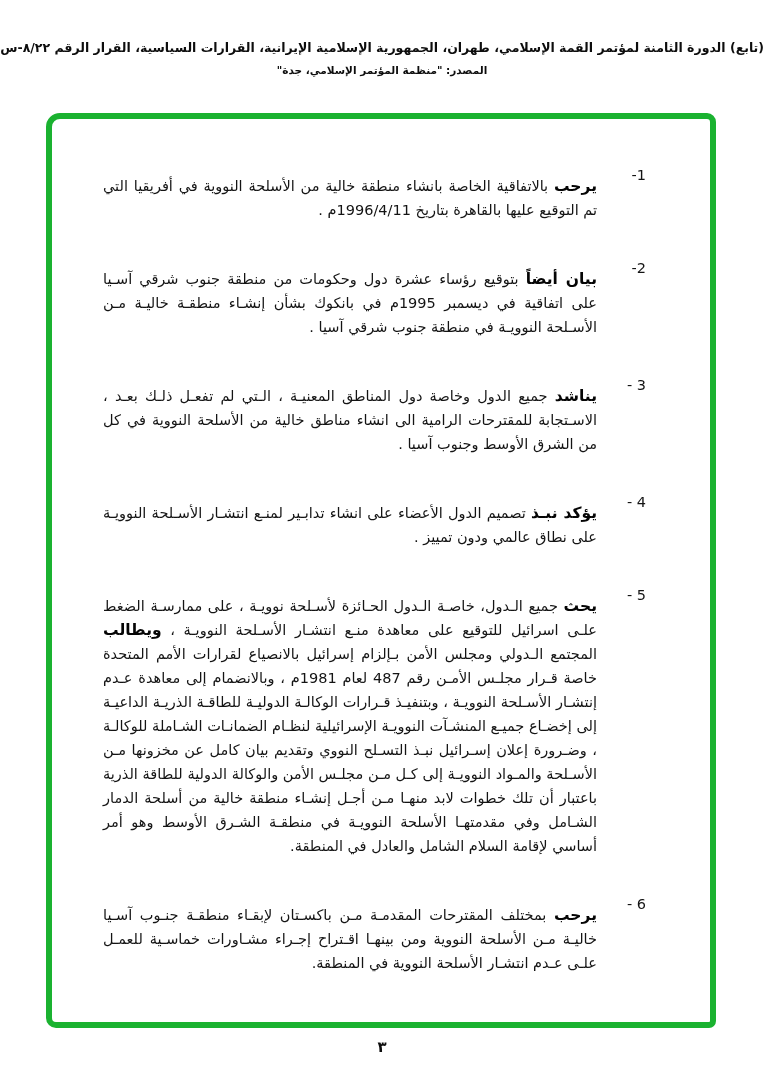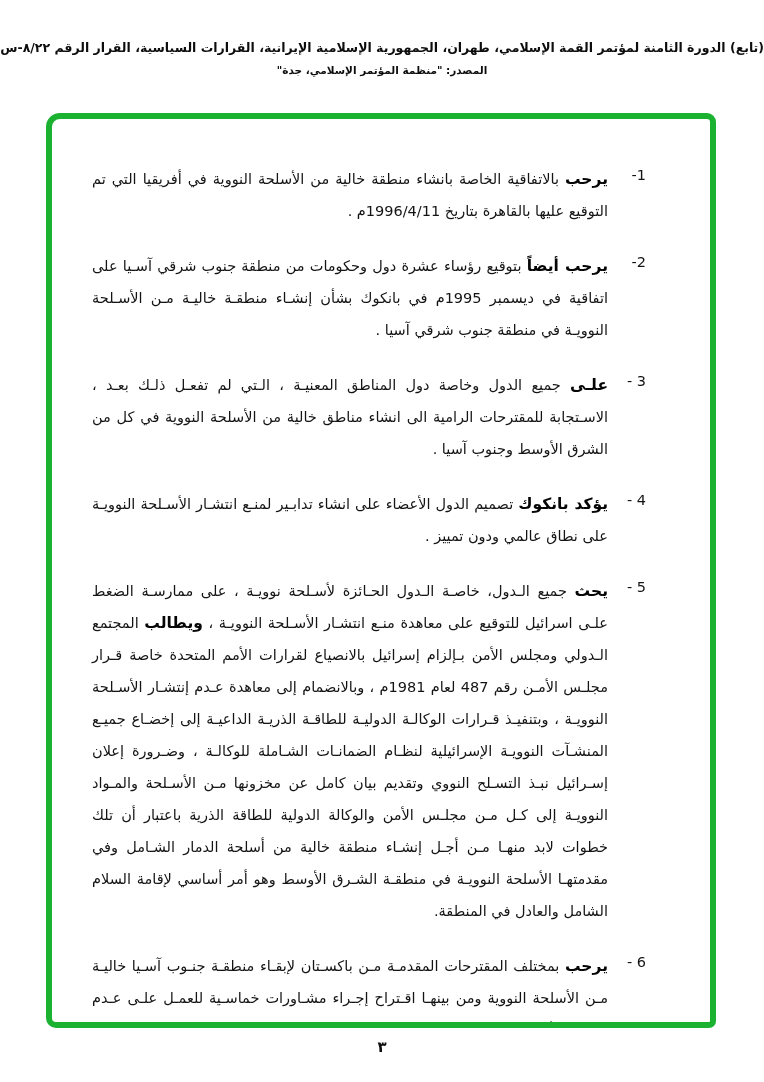--- a/index.html
+++ b/index.html
@@ -57,23 +57,23 @@
     align-items:flex-start;
   }
   .item .marker{
     flex:0 0 34px;
     font-size:14.5px;
     line-height:33px;
     color:#141414;
   }
   .item .text{
     flex:1;
-    margin:4px;
+    margin:15px;
     font-size:14.5px;
-    line-height:32px;
+    line-height:24px;
     text-align:justify;
     color:#141414;
   }
   .item .text b{
     font-weight:bold;
     font-size:15.5px;
     color:#050505;
   }
   .page-number{
     position:absolute;
@@ -99,31 +99,31 @@
   <div class="green-box">
     <div class="items">
 
       <div class="item">
         <span class="marker">1-</span>
         <p class="text"><b>يرحب</b><span> بالاتفاقية الخاصة بانشاء منطقة خالية من الأسلحة النووية في أفريقيا التي تم التوقيع عليها بالقاهرة بتاريخ 1996/4/11م .</span><b></b><span></span></p>
       </div>
 
       <div class="item">
         <span class="marker">2-</span>
-        <p class="text"><b>يرحب أيضاً</b><span> بتوقيع رؤساء عشرة دول وحكومات من منطقة جنوب شرقي آسـيا على اتفاقية في ديسمبر 1995م في بانكوك بشأن إنشـاء منطقـة خاليـة مـن الأسـلحة النوويـة في منطقة جنوب شرقي آسيا .</span><b></b><span></span></p>
+        <p class="text"><b>بيان أيضاً</b><span> بتوقيع رؤساء عشرة دول وحكومات من منطقة جنوب شرقي آسـيا على اتفاقية في ديسمبر 1995م في بانكوك بشأن إنشـاء منطقـة خاليـة مـن الأسـلحة النوويـة في منطقة جنوب شرقي آسيا .</span><b></b><span></span></p>
       </div>
 
       <div class="item">
         <span class="marker">3 -</span>
-        <p class="text"><b>علـى</b><span> جميع الدول وخاصة دول المناطق المعنيـة ، الـتي لم تفعـل ذلـك بعـد ، الاسـتجابة للمقترحات الرامية الى انشاء مناطق خالية من الأسلحة النووية في كل من الشرق الأوسط وجنوب آسيا .</span><b></b><span></span></p>
+        <p class="text"><b>يناشد</b><span> جميع الدول وخاصة دول المناطق المعنيـة ، الـتي لم تفعـل ذلـك بعـد ، الاسـتجابة للمقترحات الرامية الى انشاء مناطق خالية من الأسلحة النووية في كل من الشرق الأوسط وجنوب آسيا .</span><b></b><span></span></p>
       </div>
 
       <div class="item">
         <span class="marker">4 -</span>
-        <p class="text"><b>يؤكد بانكوك</b><span> تصميم الدول الأعضاء على انشاء تدابـير لمنـع انتشـار الأسـلحة النوويـة على نطاق عالمي ودون تمييز .</span><b></b><span></span></p>
+        <p class="text"><b>يؤكد نبـذ</b><span> تصميم الدول الأعضاء على انشاء تدابـير لمنـع انتشـار الأسـلحة النوويـة على نطاق عالمي ودون تمييز .</span><b></b><span></span></p>
       </div>
 
       <div class="item">
         <span class="marker">5 -</span>
         <p class="text"><b>يحث</b><span> جميع الـدول، خاصـة الـدول الحـائزة لأسـلحة نوويـة ، على ممارسـة الضغط علـى اسرائيل للتوقيع على معاهدة منـع انتشـار الأسـلحة النوويـة ، </span><b>ويطالب</b><span> المجتمع الـدولي ومجلس الأمن بـإلزام إسرائيل بالانصياع لقرارات الأمم المتحدة خاصة قـرار مجلـس الأمـن رقم 487 لعام 1981م ، وبالانضمام إلى معاهدة عـدم إنتشـار الأسـلحة النوويـة ، وبتنفيـذ قـرارات الوكالـة الدوليـة للطاقـة الذريـة الداعيـة إلى إخضـاع جميـع المنشـآت النوويـة الإسرائيلية لنظـام الضمانـات الشـاملة للوكالـة ، وضـرورة إعلان إسـرائيل نبـذ التسـلح النووي وتقديم بيان كامل عن مخزونها مـن الأسـلحة والمـواد النوويـة إلى كـل مـن مجلـس الأمن والوكالة الدولية للطاقة الذرية باعتبار أن تلك خطوات لابد منهـا مـن أجـل إنشـاء منطقة خالية من أسلحة الدمار الشـامل وفي مقدمتهـا الأسلحة النوويـة في منطقـة الشـرق الأوسط وهو أمر أساسي لإقامة السلام الشامل والعادل في المنطقة.</span></p>
       </div>
 
       <div class="item">
         <span class="marker">6 -</span>
         <p class="text"><b>يرحب</b><span> بمختلف المقترحات المقدمـة مـن باكسـتان لإبقـاء منطقـة جنـوب آسـيا خاليـة مـن الأسلحة النووية ومن بينهـا اقـتراح إجـراء مشـاورات خماسـية للعمـل علـى عـدم انتشـار الأسلحة النووية في المنطقة.</span><b></b><span></span></p>

